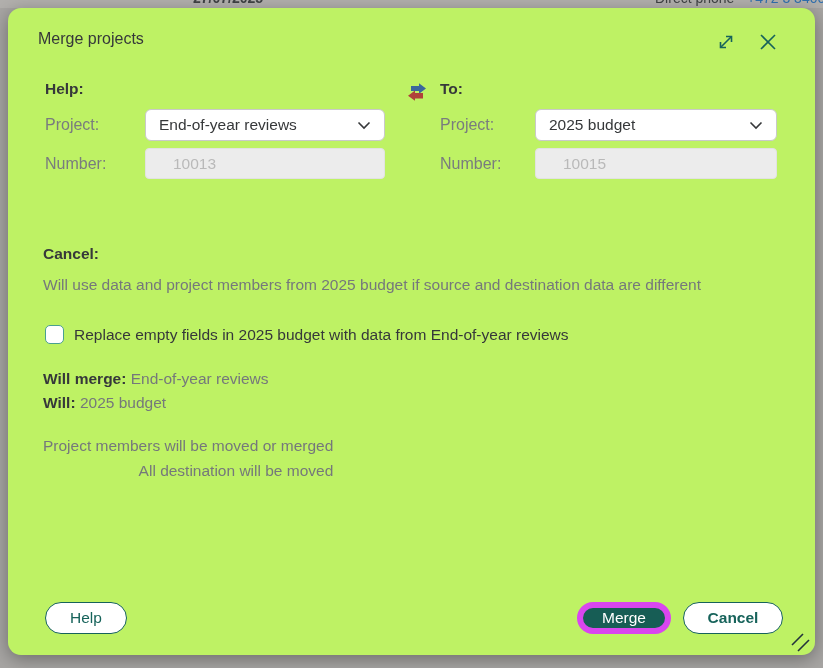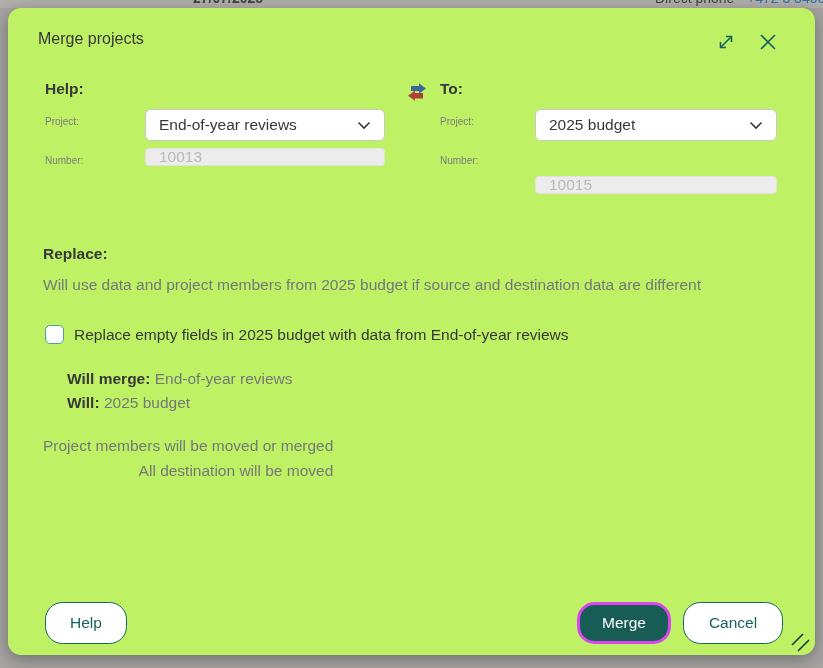--- a/index.html
+++ b/index.html
@@ -22,51 +22,51 @@
   
   .dialog {
     position:absolute; left:8px; top:8px; width:807px; height:647px;
     background:#bef264; border-radius:13px;
     box-shadow:0 4px 18px rgba(0,0,0,.35);
   }
   .abs { position:absolute; }
   .dlg-title { left:30px; top:22px; font-size:16px; color:#36383a; }
   .icon-btn { cursor:pointer; }
   .heading { font-weight:bold; font-size:15.5px; color:#36383a; }
-  .lbl { font-size:10px; color:#797c7e; }
+  .lbl { font-size:16px; color:#797c7e; }
   .select-box {
     width:240px; height:32px; background:#fff;
     border:1px solid #c9c9c9; border-radius:6px;
     display:flex; align-items:center; justify-content:space-between;
     padding:0 13px; cursor:pointer;
   }
   .select-box .sel-val { font-size:15.5px; color:#36383a; white-space:nowrap; }
   .num-input {
-    width:240px; height:18px; background:#ececec;
+    width:240px; height:31px; background:#ececec;
     border:1px solid #e2e2e2; border-radius:4px;
-    padding:0 13px; font-size:15.5px; color:#b9b9b9;
+    padding:0 27px; font-size:15.5px; color:#b9b9b9;
     font-family:"Liberation Sans", sans-serif;
   }
   .para { font-size:15.5px; color:#75787b; line-height:25px; width:700px; }
   .chk-row { display:flex; align-items:flex-end; }
   .chk-box {
     width:19px; height:19px; border:1.5px solid #4aa091; border-radius:5px;
     background:#fff; cursor:pointer; flex:0 0 auto;
   }
   .chk-label { margin-left:10px; font-size:15.5px; color:#36383a; }
   .mix b { font-weight:bold; color:#36383a; }
-  .mix { font-size:15.5px; color:#75787b; line-height:24px;margin-left:24px; }
+  .mix { font-size:15.5px; color:#75787b; line-height:24px; }
   .notes div { font-size:15.5px; color:#75787b; line-height:24.5px; }
   .btn {
-    height:42px; border-radius:17.5px; font-size:15.5px;
+    height:32px; border-radius:17.5px; font-size:15.5px;
     display:flex; align-items:center; justify-content:center;
     cursor:pointer; font-family:"Liberation Sans", sans-serif;
   }
   .btn-outline { background:#fff; border:1px solid #17635b; color:#17635b; }
-  .btn-fill    { background:#175d55; border:3px solid #d946ef; color:#ffffff; }
+  .btn-fill    { background:#175d55; border:6px solid #d946ef; color:#ffffff; }
 </style>
 </head>
 <body>
 
 <div class="backdrop-strip">
   <span class="bd-date">27/07/2025</span>
   <span class="bd-phone-label">Direct phone</span>
   <span class="bd-phone-value">+472 3 3400</span>
 </div>
 
@@ -105,23 +105,23 @@
   <input class="abs num-input" style="left: 137px; top: 140px;" disabled="" value="10013">
 
   <div class="abs lbl" style="left:432px; top:108px;">Project:</div>
   <div class="abs select-box" style="left:527px; top:101px; width:242px;">
     <span class="sel-val">2025 budget</span>
     <svg width="14" height="9" viewBox="0 0 14 9">
       <polyline points="1.5,1.5 7,7 12.5,1.5" fill="none" stroke="#36383a" stroke-width="1.6"></polyline>
     </svg>
   </div>
   <div class="abs lbl" style="left:432px; top:147px;">Number:</div>
-  <input class="abs num-input" style="left: 527px; top: 140px; width: 242px; margin-top: 28px;" disabled="" value="10015">
+  <input class="abs num-input" style="left: 527px; top: 140px; width: 242px;" disabled="" value="10015">
 
-  <div class="abs heading" style="left:35px; top:237px;">Replace:</div>
+  <div class="abs heading" style="left:35px; top:237px;">Cancel:</div>
   <div class="abs para" style="left:35px; top:264px;">Will use data and project members from 2025 budget if source and destination data are different</div>
 
   <div class="abs chk-row" style="left:37px; top:317px;">
     <div class="chk-box"></div>
     <div class="chk-label">Replace empty fields in 2025 budget with data from End-of-year reviews</div>
   </div>
 
   <div class="abs mix" style="left:35px; top:359px;">
     <b>Will merge:</b>
     <span>End-of-year reviews</span>
@@ -131,20 +131,20 @@
     <span>2025 budget</span>
   </div>
 
   <div class="abs notes" style="left:35px; top:426px;text-align:right;">
     <div>Project members will be moved or merged</div>
     <div>All destination will be moved</div>
   </div>
 
   <div class="abs btn btn-outline" style="left:37px; top:594px; width:82px;">Help</div>
   <div class="abs btn btn-fill" style="left:569px; top:594px; width:94px;">Merge</div>
-  <div class="abs btn btn-outline" style="left:675px; top:594px; width:100px;">Cancel</div>
+  <div class="abs btn btn-outline" style="left:675px; top:594px; width:100px;font-weight:bold;">Cancel</div>
 
   <svg class="abs" style="left:782px; top:624px; cursor:nwse-resize;" width="22" height="22" viewBox="0 0 22 22">
     <line x1="2" y1="13" x2="13" y2="2" stroke="#23323c" stroke-width="1.6"></line>
     <line x1="8" y1="19" x2="19" y2="8" stroke="#23323c" stroke-width="1.6"></line>
   </svg>
 
 </div>
 
 </body></html>

